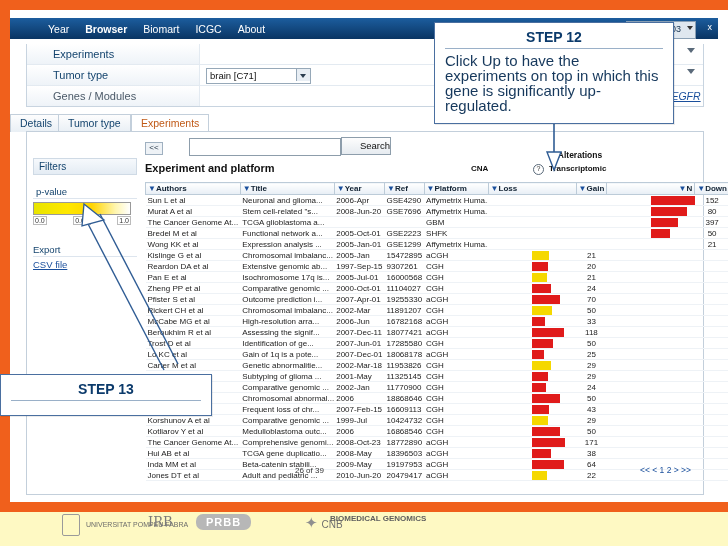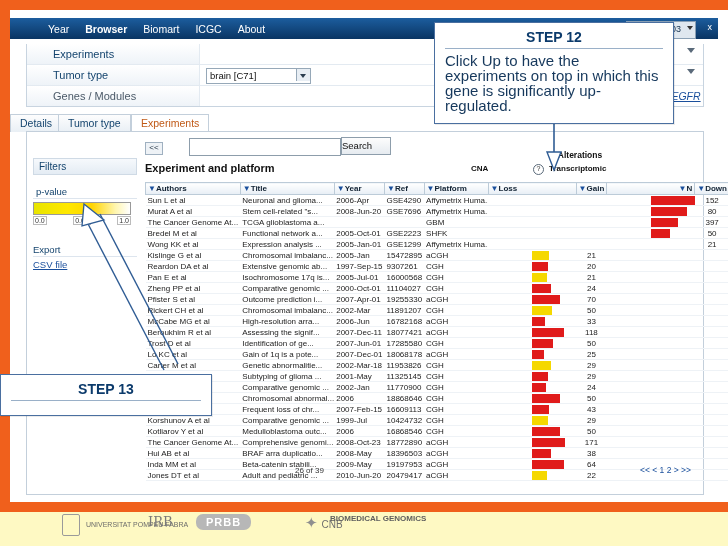--- a/index.html
+++ b/index.html
@@ -98,21 +98,21 @@
   .pv-scale span{font-size:7px;color:#333;border:1px solid #bbb;background:#fff;padding:0 1px;}
   .export-hd{margin-top:18px;height:13px;line-height:13px;font-size:9.5px;color:#14446e;border-bottom:1px solid #dde5ee;}
   .csv{margin-top:2px;font-size:9.5px;}
 
   
   #searchrow{position:absolute;left:118px;top:6px;width:520px;height:20px;}
   #collapse-btn{position:absolute;left:0;top:4px;width:16px;height:11px;border:1px solid #9fb0c0;
     background:#eef2f6;font-size:8px;line-height:10px;text-align:center;color:#234;}
   #search-input{position:absolute;left:44px;top:0;width:146px;height:14px;border:1px solid #8d9dab;background:#fff;}
   #search-btn{position:absolute;left:196px;top:-1px;width:48px;height:16px;border:1px solid #8d9dab;
-    background:linear-gradient(#fdfdfd,#e6ebf0);font-size:9.5px;line-height:15px;text-align:left;color:#111;}
+    background:linear-gradient(#fdfdfd,#e6ebf0);font-size:9.5px;line-height:15px;text-align:right;color:#111;}
 
   
   #tablewrap{position:absolute;left:118px;top:30px;width:552px;}
   .tbl-title{font-size:11px;font-weight:bold;color:#111;margin-bottom:8px;}
   .alt-head{position:absolute;left:320px;top:-12px;width:230px;text-align:center;font-size:8.5px;font-weight:bold;color:#111;}
   .cna-head{position:absolute;left:326px;top:2px;font-size:8px;font-weight:bold;color:#111;}
   .trans-head{position:absolute;left:404px;top:2px;font-size:8px;font-weight:bold;color:#111;}
   .q-circle{position:absolute;left:388px;top:2px;width:9px;height:9px;border:1px solid #5a6a7a;border-radius:50%;
     font-size:7px;line-height:8px;text-align:center;color:#333;}
 
@@ -679,21 +679,21 @@
                 </div>
               </td>
               <td class="narrow">171</td>
               <td class="bar">
                 <div class="barbox"></div>
               </td>
               <td class="narrow"></td>
             </tr>
             <tr>
               <td class="authors">Hui AB et al</td>
-              <td class="title">BRAF arra duplicatio...</td>
+              <td class="title">TCGA gene duplicatio...</td>
               <td class="year">2008-May</td>
               <td class="ref">18396503</td>
               <td class="plat">aCGH</td>
               <td class="bar">
                 <div class="barbox">
                   <span class="chip" style="left: 42px; width: 19px; background: rgb(224, 27, 27);"></span>
                 </div>
               </td>
               <td class="narrow">38</td>
               <td class="bar">

